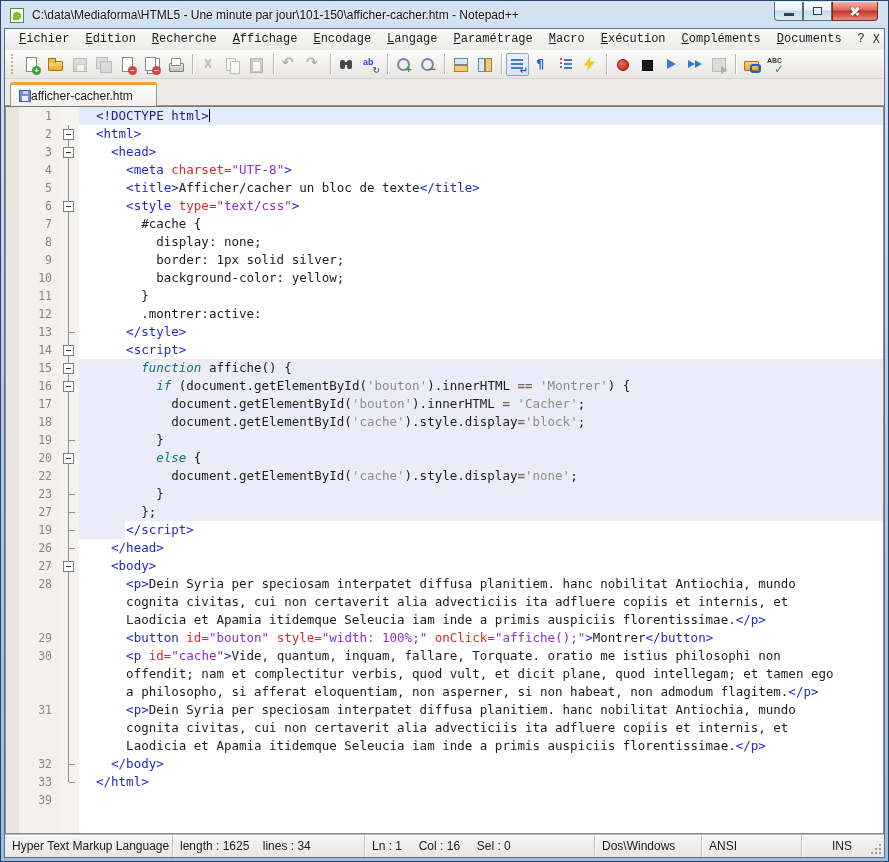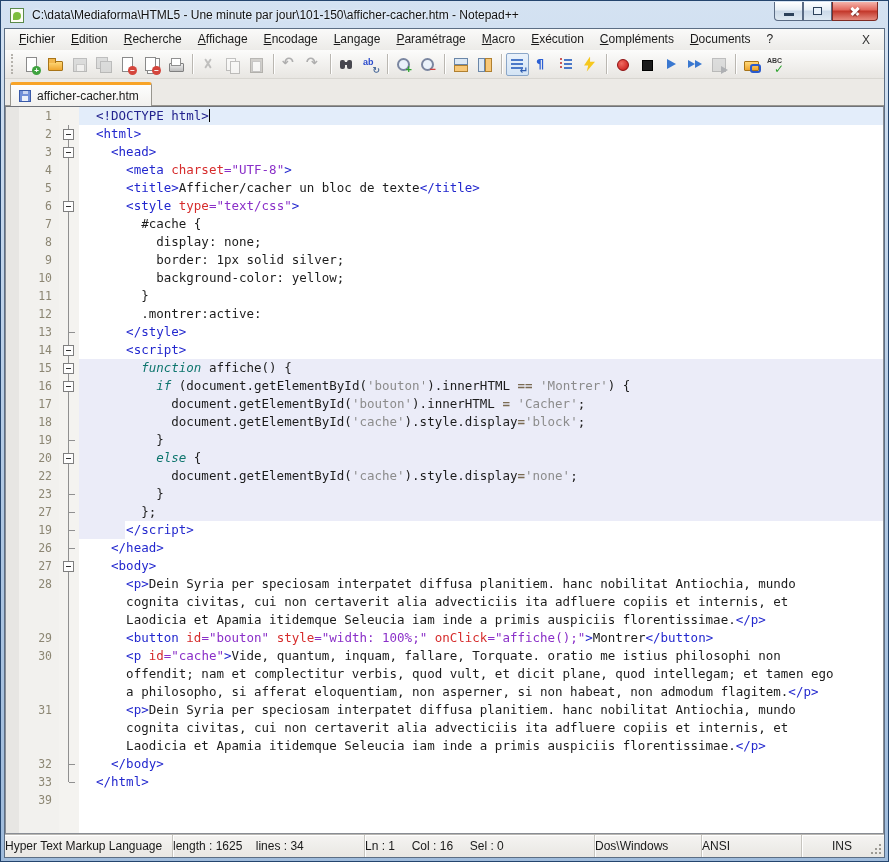--- a/index.html
+++ b/index.html
@@ -29,21 +29,21 @@
   .x-glyph { position:relative; width:12px; height:12px; }
   .x-glyph::before,.x-glyph::after { content:""; position:absolute; left:1px; top:5px;
      width:10px; height:2.5px; background:#fff; box-shadow:0 1px 1px rgba(60,0,0,.5); }
   .x-glyph::before { transform:rotate(45deg);} .x-glyph::after { transform:rotate(-45deg);}
 
   .content { flex:1; min-height:0; background:#F1F0EE; border:1px solid #5C6E84;
              display:flex; flex-direction:column; }
 
   
   .menubar { height:21px; flex:0 0 21px; display:flex; align-items:center;
-             background:linear-gradient(#FAFAF9,#ECEBE8); padding:0 6px; font-size:12px; }
+             background:linear-gradient(#FAFAF9,#ECEBE8); padding:0 6px; font-size:12px;font-family:Liberation Mono, monospace; }
   .menu-item { padding:2px 8px 3px; color:#1A1A1A; white-space:pre; }
   .menu-close { margin-left:auto; padding-right:8px; color:#333; font-size:12px; }
 
   
   .toolbar { height:29px; flex:0 0 29px; display:flex; align-items:center;
              background:linear-gradient(#FCFCFB,#E8E6E2); padding-left:4px;
              border-bottom:1px solid #D8D6D1; }
   .tb-grip { width:4px; height:20px; border-left:2px dotted #B5B2AC; margin:0 5px 0 2px; }
   .tb { width:23px; height:23px; margin-right:1px; border:1px solid transparent;
         border-radius:2px; display:flex; align-items:center; justify-content:center; }
@@ -138,21 +138,21 @@
   .ic-save-macro::after { content:""; position:absolute; right:-1px; bottom:-1px; border-left:7px solid #3A78D0;
       border-top:4px solid transparent; border-bottom:4px solid transparent; }
   .ic-abc-check::before { content:"ABC"; position:absolute; left:0; top:1px;
       font:bold 7px/8px "Liberation Sans",sans-serif; color:#3A3A3A; }
   .ic-abc-check::after { content:"✓"; position:absolute; right:0; bottom:-2px;
       font:bold 12px/12px "DejaVu Sans",sans-serif; color:#2FA32F; }
 
   
   .tabbar { height:27px; flex:0 0 27px; background:#ECEAE6; display:flex;
             align-items:flex-end; padding-left:5px; border-bottom:1px solid #98968F; }
-  .tab { display:flex; align-items:center; gap:6px; height:24px; padding:0 12px 0 8px;
+  .tab { display:flex; align-items:center; height:24px; padding:0 23px 0 8px;
          background:linear-gradient(#FEFEFE,#F2F1EE); border:1px solid #98968F; border-bottom:none;
          border-top:3px solid #F8A428; border-radius:3px 3px 0 0; font-size:12px; color:#1A1A1A;
          position:relative; top:1px; }
   .ic-tabsave { width:12px; height:12px; background:#7290D8; border:1px solid #3A5AA8; position:relative; }
   .ic-tabsave::before { content:""; position:absolute; left:3px; top:0; width:5px; height:3px; background:#C8D4F0; }
   .ic-tabsave::after { content:""; position:absolute; left:2px; bottom:0; width:6px; height:5px; background:#EDF1FA; }
 
   
   .editor { flex:1; min-height:0; background:#FFF; border:1px solid #898D94; border-top-color:#6F7278;
             display:flex; flex-direction:column; overflow:hidden;
@@ -178,21 +178,21 @@
   .caret-bar { display:inline-block; width:1px; height:13px; background:#000; vertical-align:-2px; }
   .tk-t{color:#1C1C1C} .tk-g{color:#2328CE} .tk-d{color:#23238E}
   .tk-a{color:#D62C2C} .tk-v{color:#8A2FC8}
   .tk-k{color:#0f766e;font-weight:normal;font-style:italic}
   .tk-s{color:#8C8C8C} .tk-o{color:#7A6A52;font-weight:bold}
 
   
   .statusbar { height:23px; flex:0 0 23px; background:linear-gradient(#F5F4F2,#E9E7E3);
                border-top:1px solid #B9B7B2; box-shadow:inset 0 1px 0 #FFF;
                display:flex; align-items:stretch; font-size:12px; color:#1A1A1A; position:relative; }
-  .sb { display:flex; align-items:center; border-right:1px solid #C6C4BE;
+  .sb { display:flex; align-items:center; padding-left:7px; border-right:1px solid #C6C4BE;
         box-shadow:1px 0 0 #FFF; white-space:pre; overflow:hidden; }
   .sb-doc-type{width:168px} .sb-doc-stats{width:192px} .sb-cursor-position{width:230px}
   .sb-eol-format{width:107px} .sb-encoding{width:100px}
   .sb-typing-mode{flex:1; border-right:none; box-shadow:none; padding-left:30px;}
   .grip { position:absolute; right:3px; bottom:3px; width:12px; height:12px; }
   .grip::before { content:""; position:absolute; right:0; bottom:0; width:2px; height:2px; background:#9C9A94;
       box-shadow:-4px 0 #9C9A94,0 -4px #9C9A94,-8px 0 #9C9A94,-4px -4px #9C9A94,0 -8px #9C9A94; }
 </style>
 </head>
 <body>

